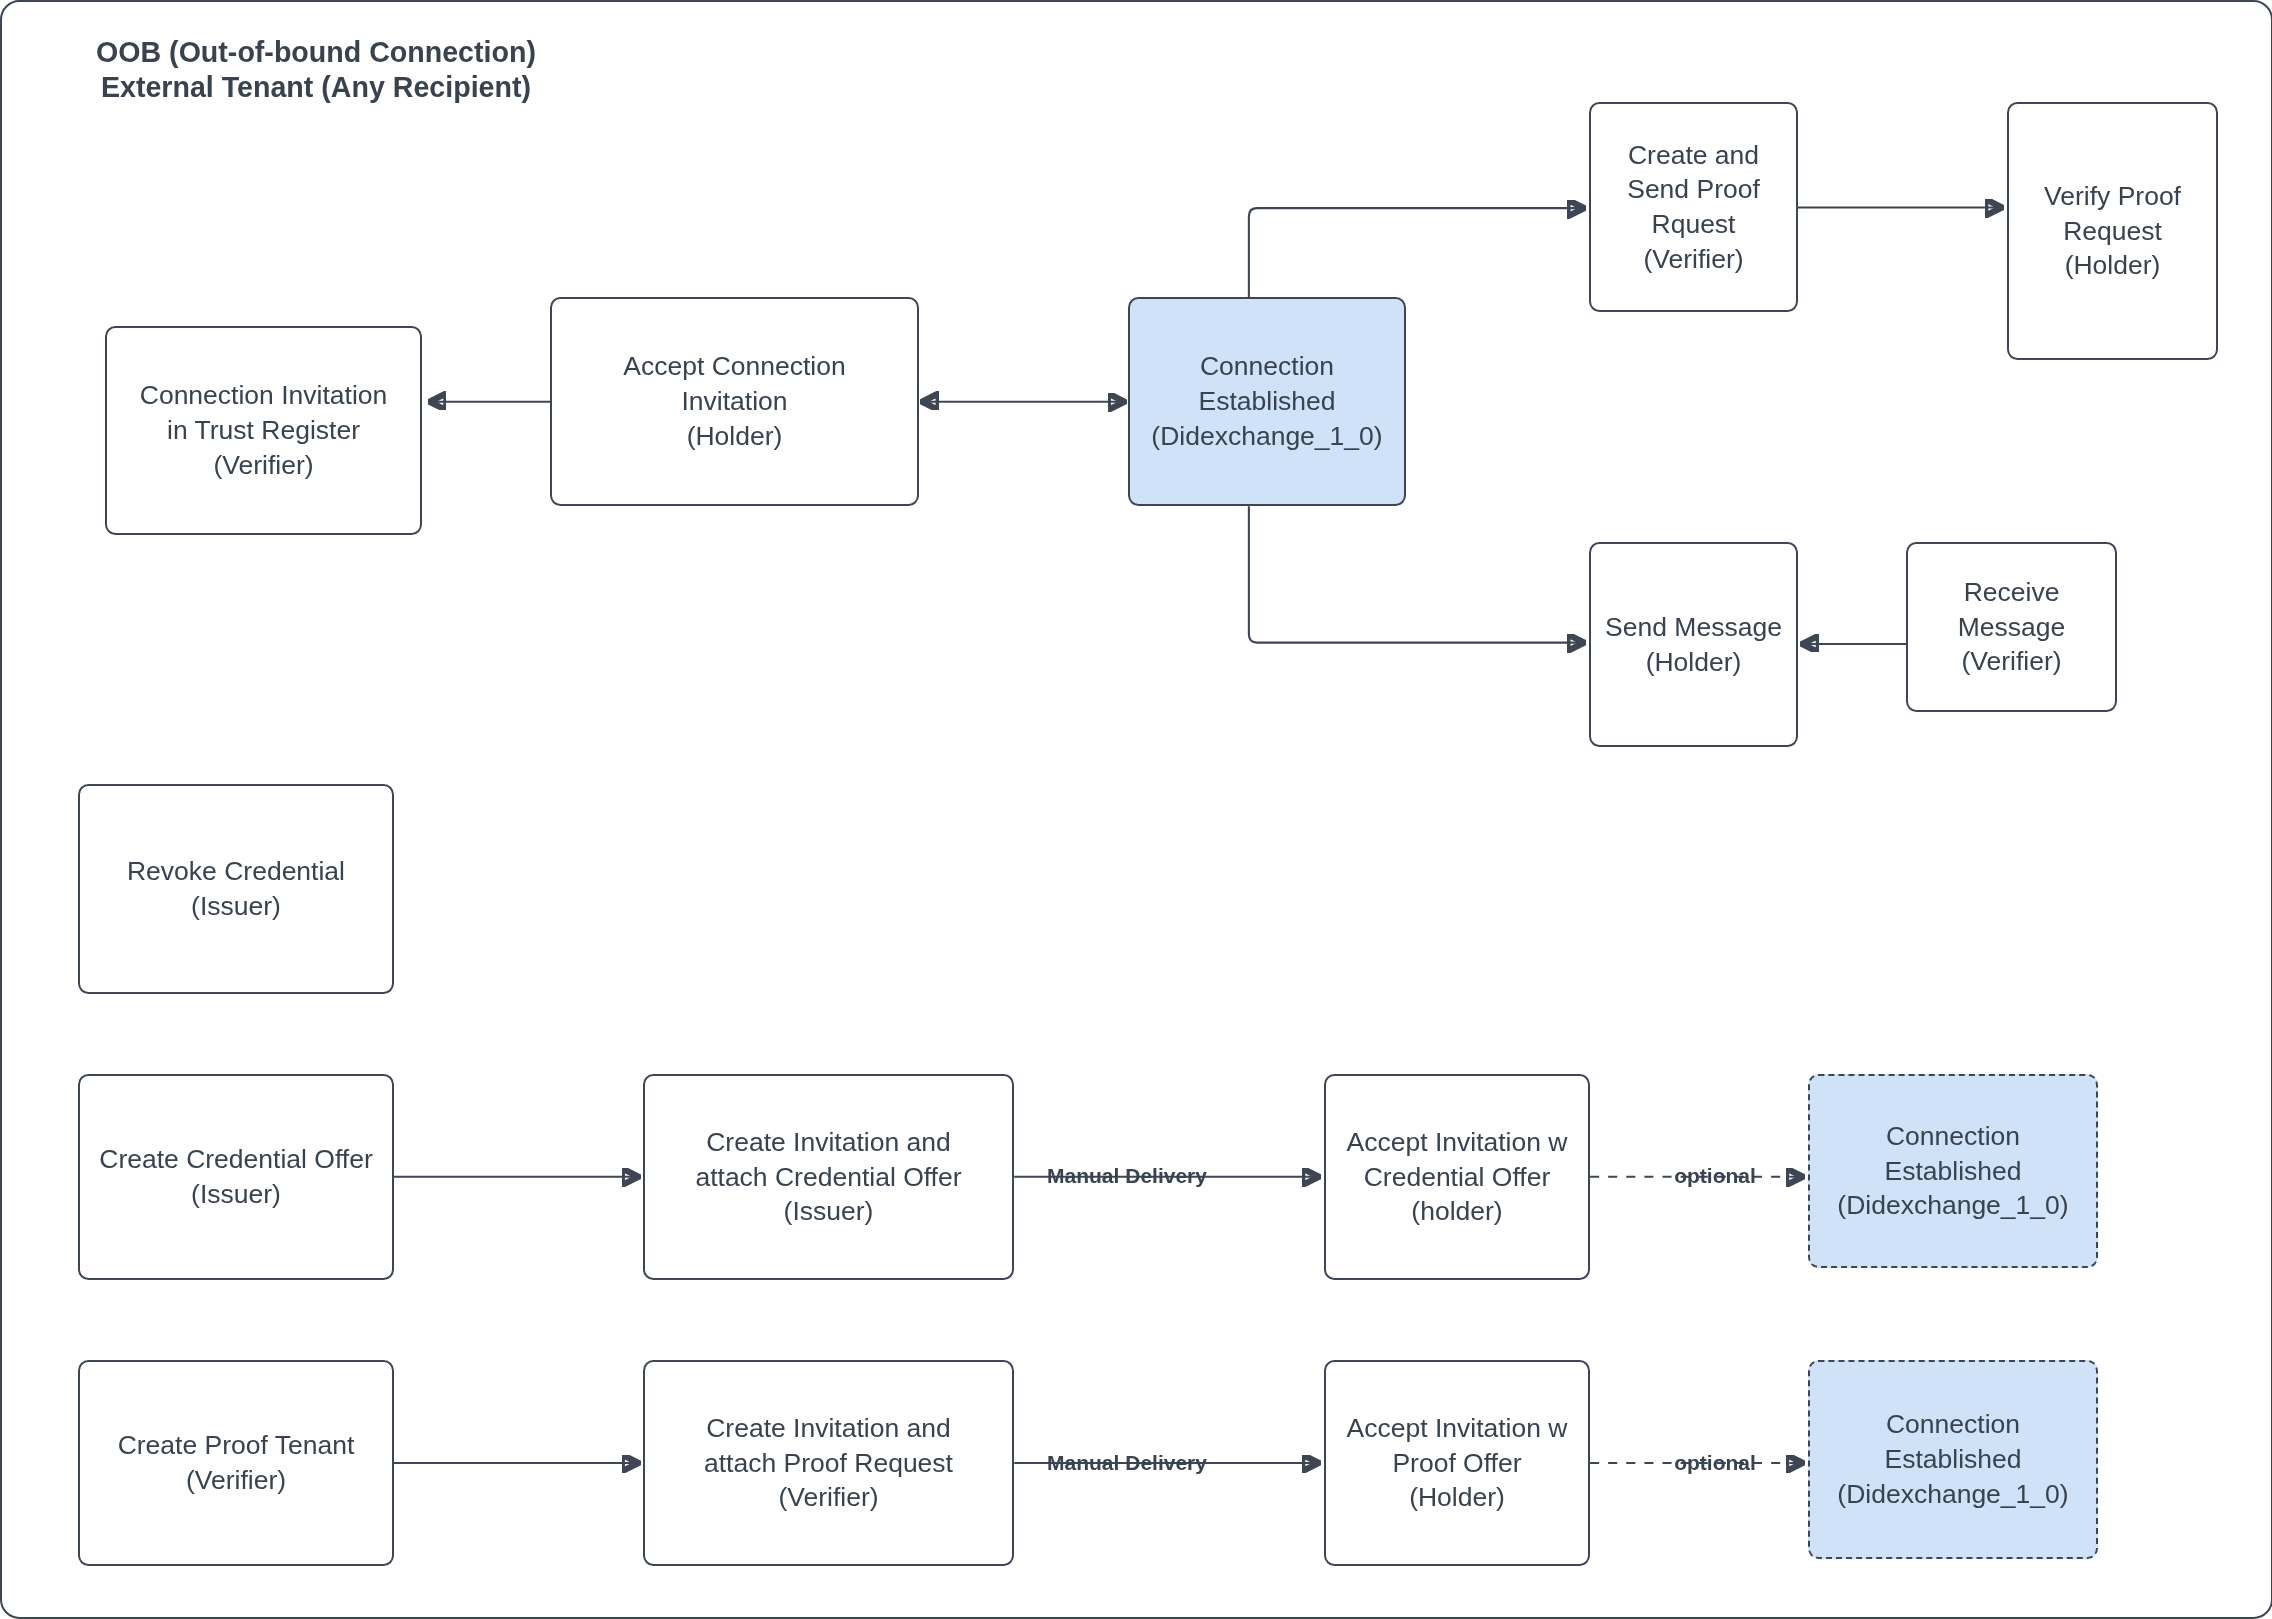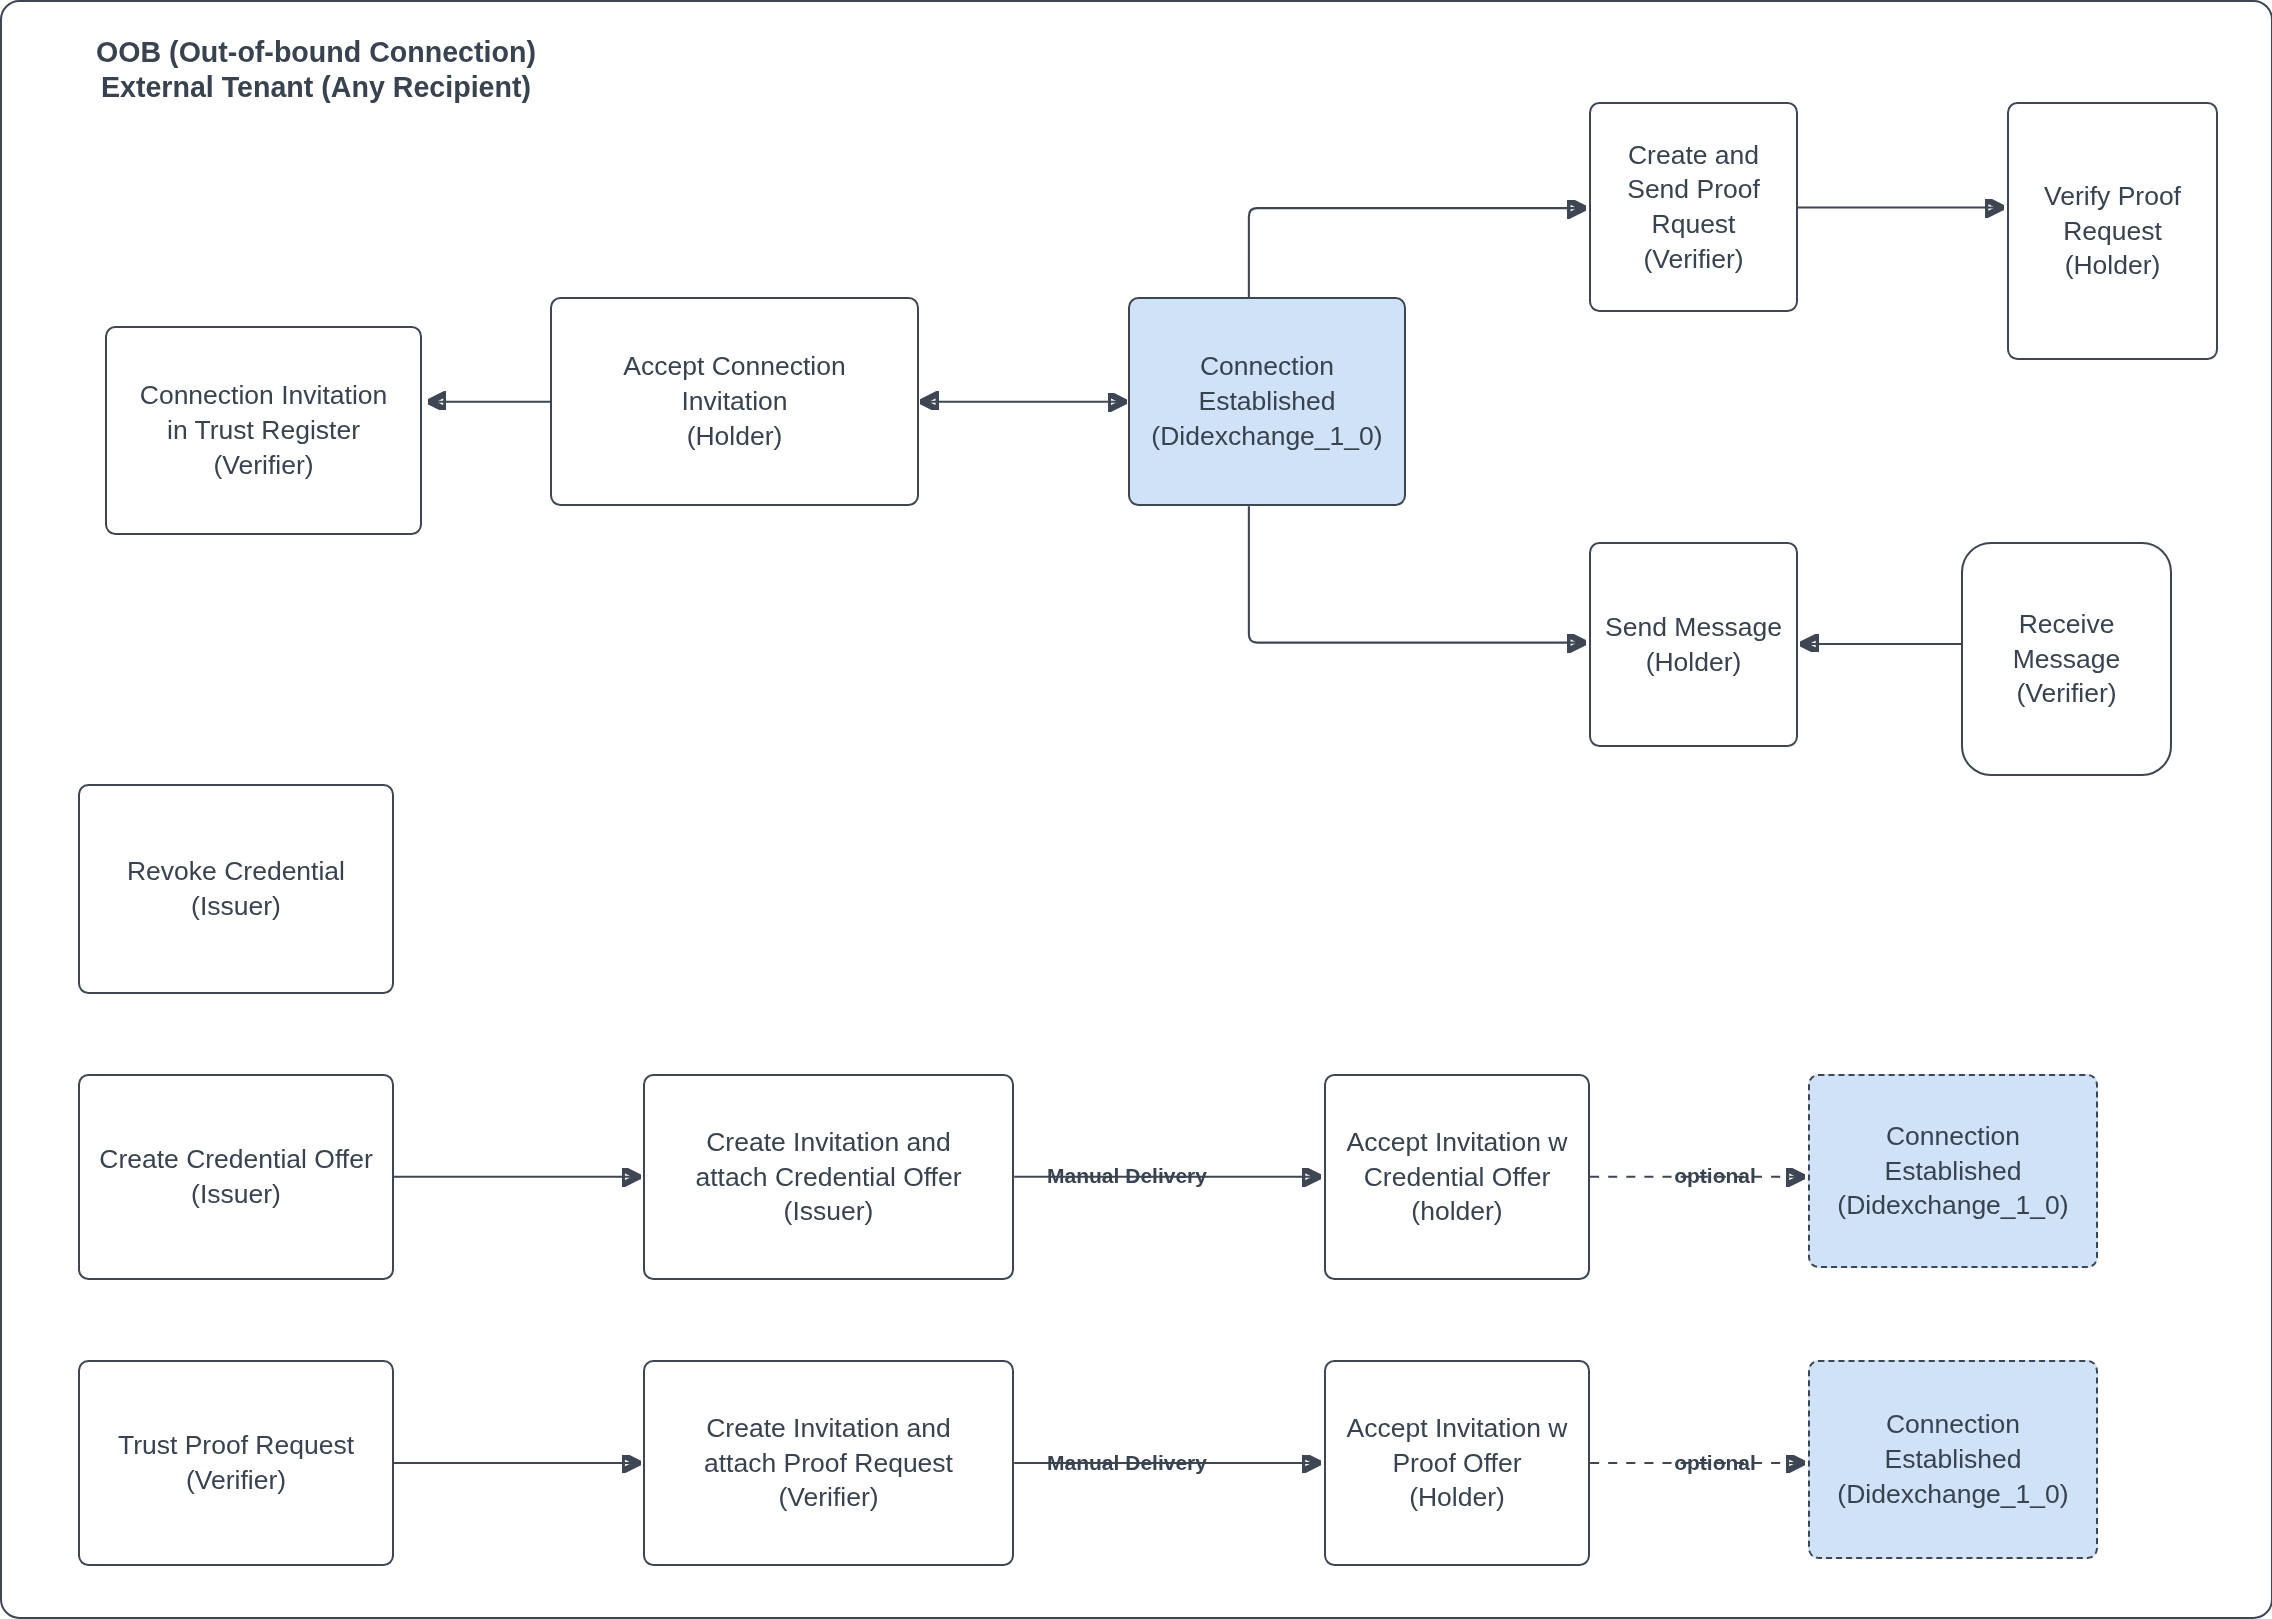--- a/index.html
+++ b/index.html
@@ -92,21 +92,21 @@
 Rquest
 (Verifier)</div>
 
   <div class="node" style="left:2005px;top:100px;width:211px;height:258px;">Verify Proof
 Request
 (Holder)</div>
 
   <div class="node" style="left:1587px;top:540px;width:209px;height:205px;">Send Message
 (Holder)</div>
 
-  <div class="node" style="left:1959px;top:540px;width:211px;height:234px;border-radius:30px;">Receive
+  <div class="node" style="left:1904px;top:540px;width:211px;height:170px;">Receive
 Message
 (Verifier)</div>
 
   <div class="node" style="left:76px;top:782px;width:316px;height:210px;">Revoke Credential
 (Issuer)</div>
 
   <div class="node" style="left:76px;top:1072px;width:316px;height:206px;">Create Credential Offer
 (Issuer)</div>
 
   <div class="node" style="left:641px;top:1072px;width:371px;height:206px;">Create Invitation and
@@ -114,21 +114,21 @@
 (Issuer)</div>
 
   <div class="node" style="left:1322px;top:1072px;width:266px;height:206px;">Accept Invitation w
 Credential Offer
 (holder)</div>
 
   <div class="node highlight dashed" style="left:1806px;top:1072px;width:290px;height:194px;">Connection
 Established
 (Didexchange_1_0)</div>
 
-  <div class="node" style="left:76px;top:1358px;width:316px;height:206px;">Trust Proof Request
+  <div class="node" style="left:76px;top:1358px;width:316px;height:206px;">Create Proof Tenant
 (Verifier)</div>
 
   <div class="node" style="left:641px;top:1358px;width:371px;height:206px;">Create Invitation and
 attach Proof Request
 (Verifier)</div>
 
   <div class="node" style="left:1322px;top:1358px;width:266px;height:206px;">Accept Invitation w
 Proof Offer
 (Holder)</div>
 

